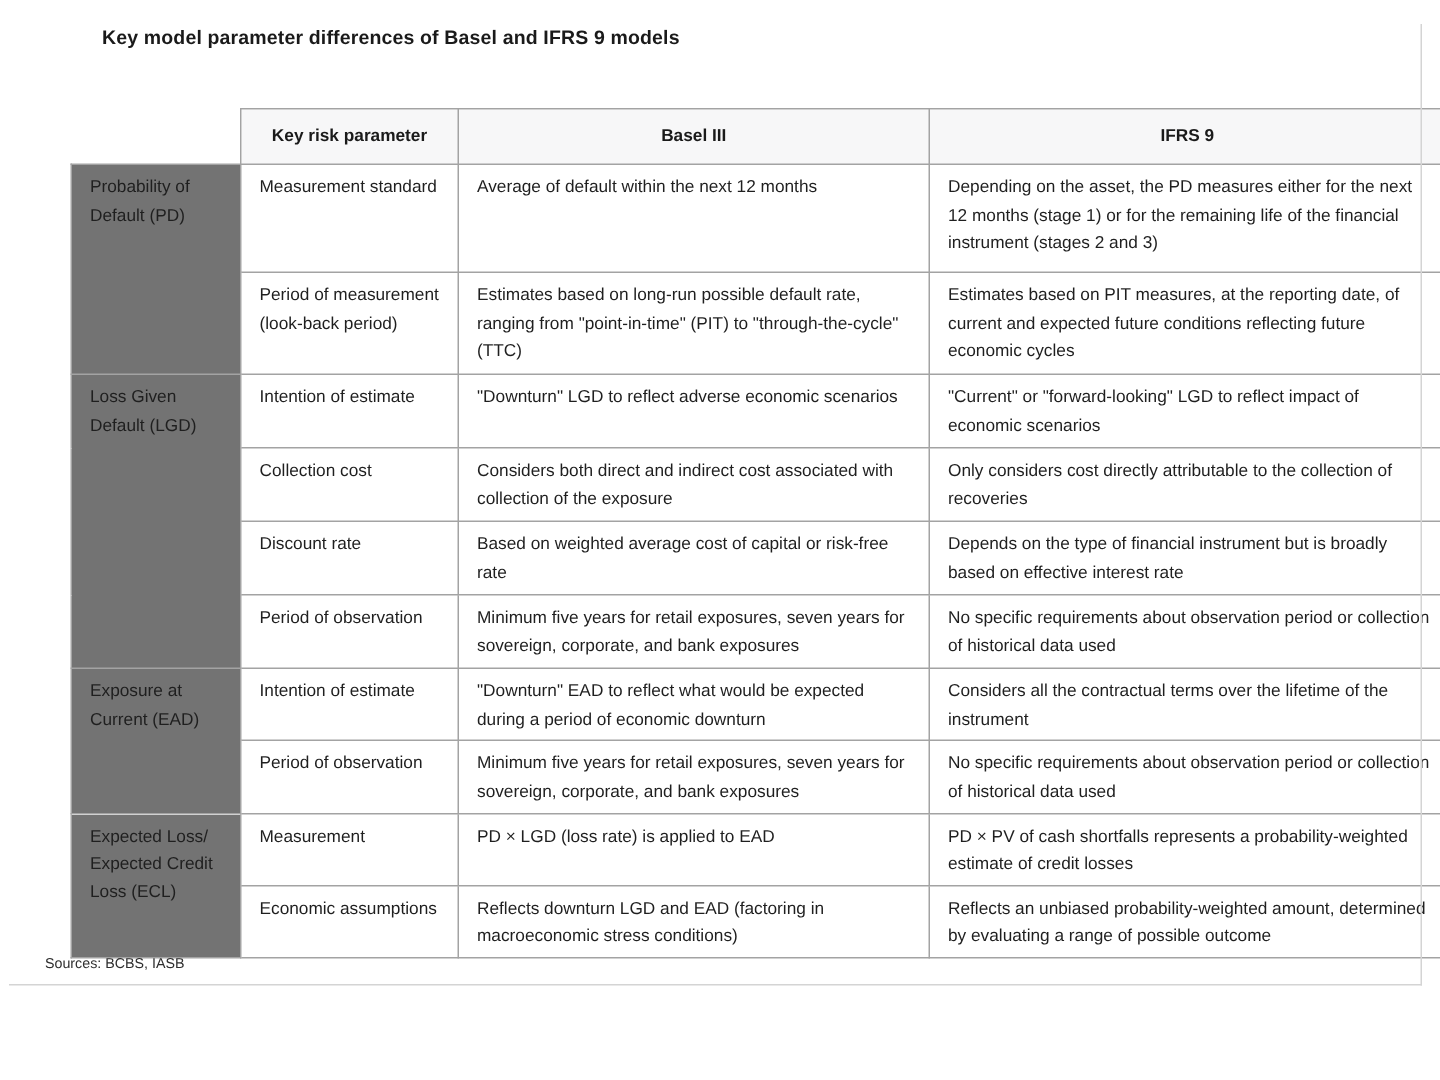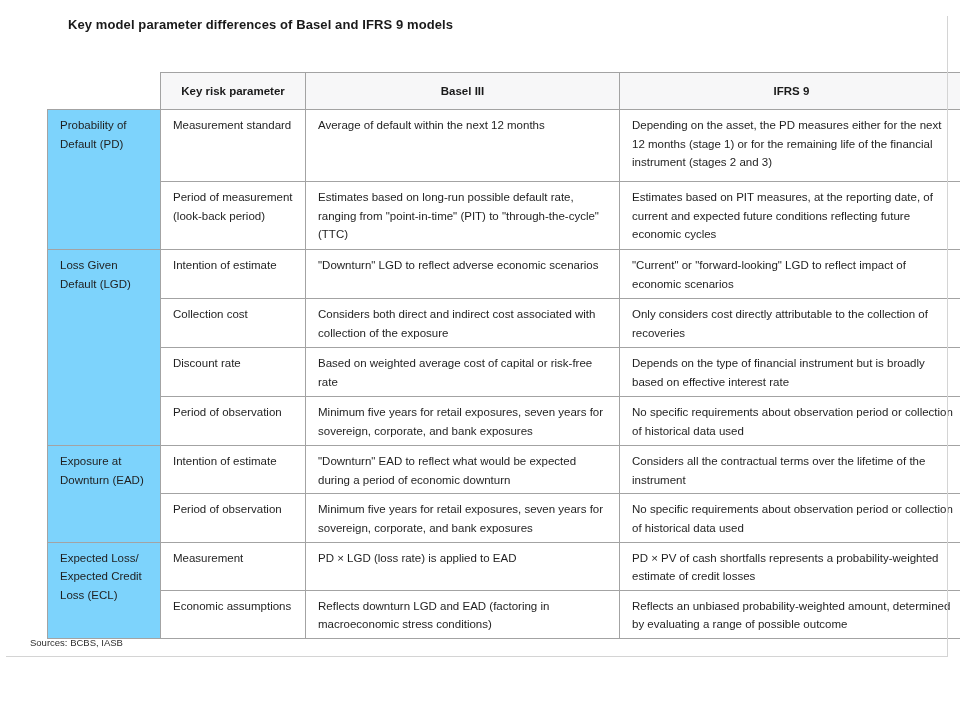--- a/index.html
+++ b/index.html
@@ -46,21 +46,21 @@
     background: #f7f7f8;
     text-align: center;
     vertical-align: middle;
     font-weight: 700;
     padding: 4px 6px;
     height: 28px;
     color: #1a1a1a;
   }
   table.cmp th.group {
     font-weight: 400;
-    background: #7dd3fc;
+    background: #737373;
   }
   tr.h72 { height: 72px; }
   tr.h68 { height: 68px; }
   tr.h49 { height: 49px; }
   tr.h48 { height: 48px; }
   .sources {
     position: absolute;
     left: 30px; top: 637px;
     font-size: 9.5px;
     color: #2e2e2e;
@@ -127,21 +127,21 @@
       <td>Based on weighted average cost of capital or risk-free rate</td>
       <td>Depends on the type of financial instrument but is broadly based on effective interest rate</td>
     </tr>
     <tr class="h49">
       <td>Period of observation</td>
       <td>Minimum five years for retail exposures, seven years for sovereign, corporate, and bank exposures</td>
       <td>No specific requirements about observation period or collection of historical data used</td>
     </tr>
 
     <tr class="h48">
-      <th class="group" rowspan="2">Exposure at Downturn (EAD)</th>
+      <th class="group" rowspan="2">Exposure at Current (EAD)</th>
       <td>Intention of estimate</td>
       <td>"Downturn" EAD to reflect what would be expected during a period of economic downturn</td>
       <td>Considers all the contractual terms over the lifetime of the instrument</td>
     </tr>
     <tr class="h48">
       <td>Period of observation</td>
       <td>Minimum five years for retail exposures, seven years for sovereign, corporate, and bank exposures</td>
       <td>No specific requirements about observation period or collection of historical data used</td>
     </tr>
 

